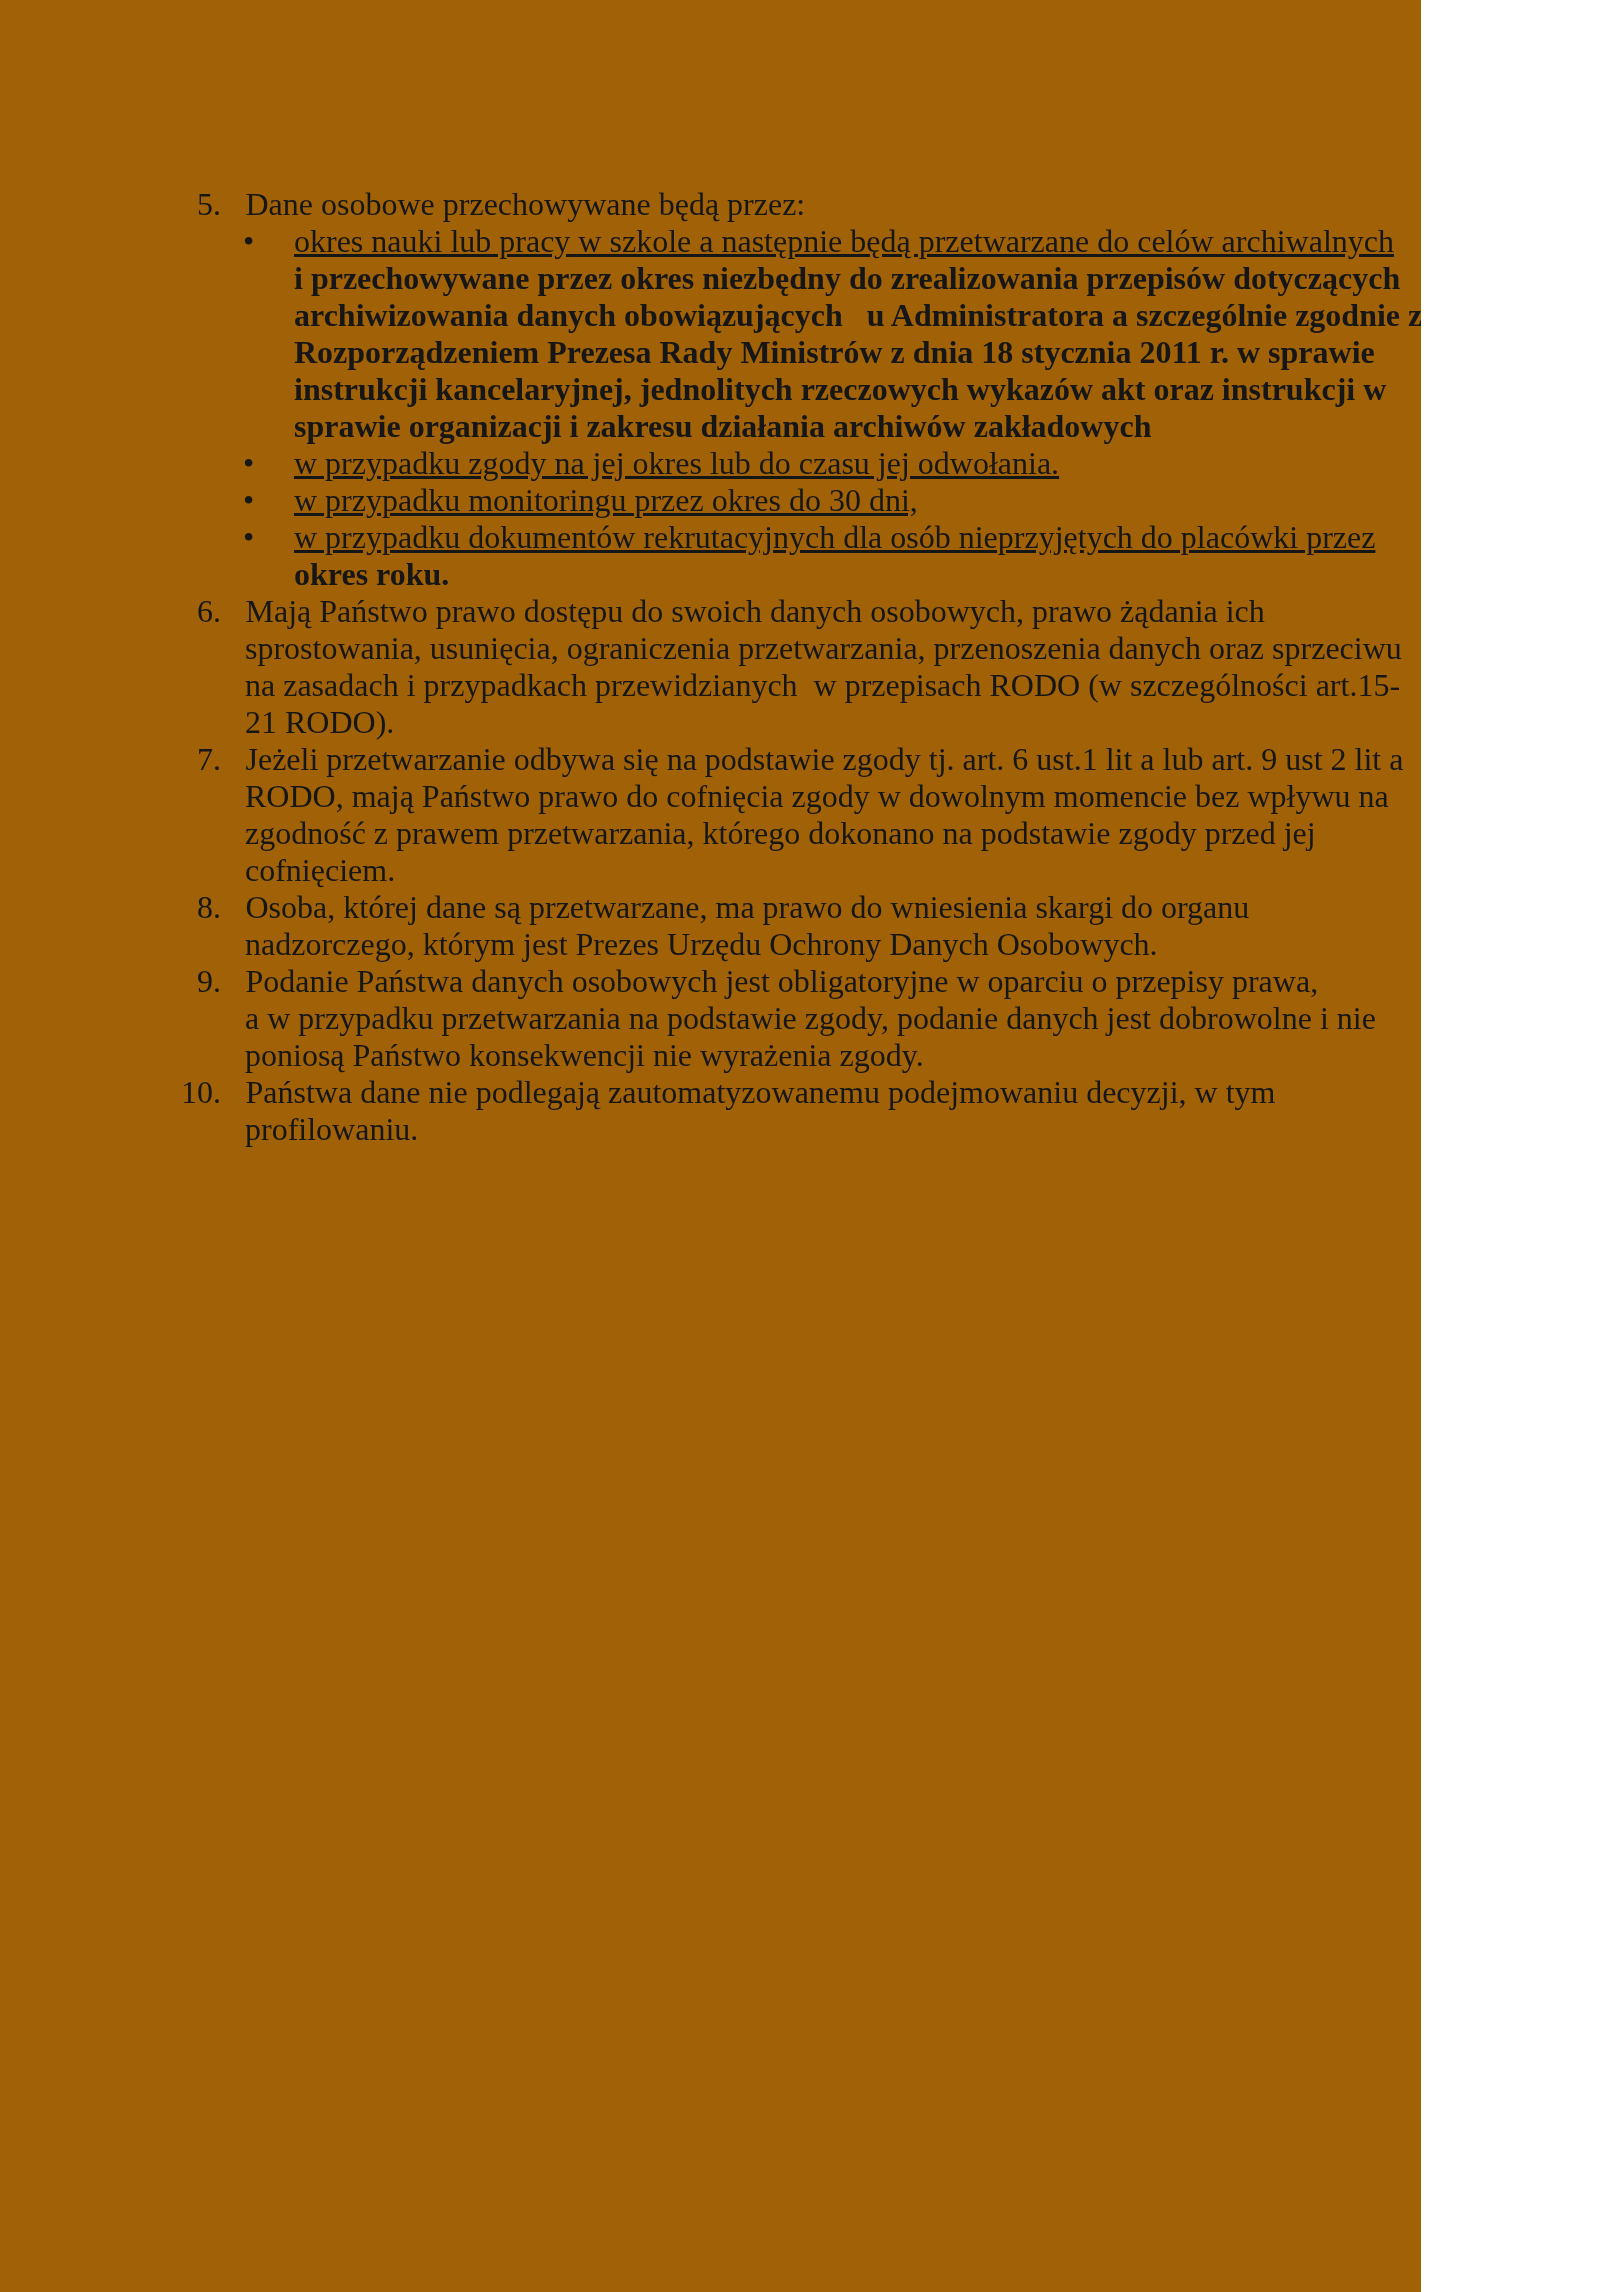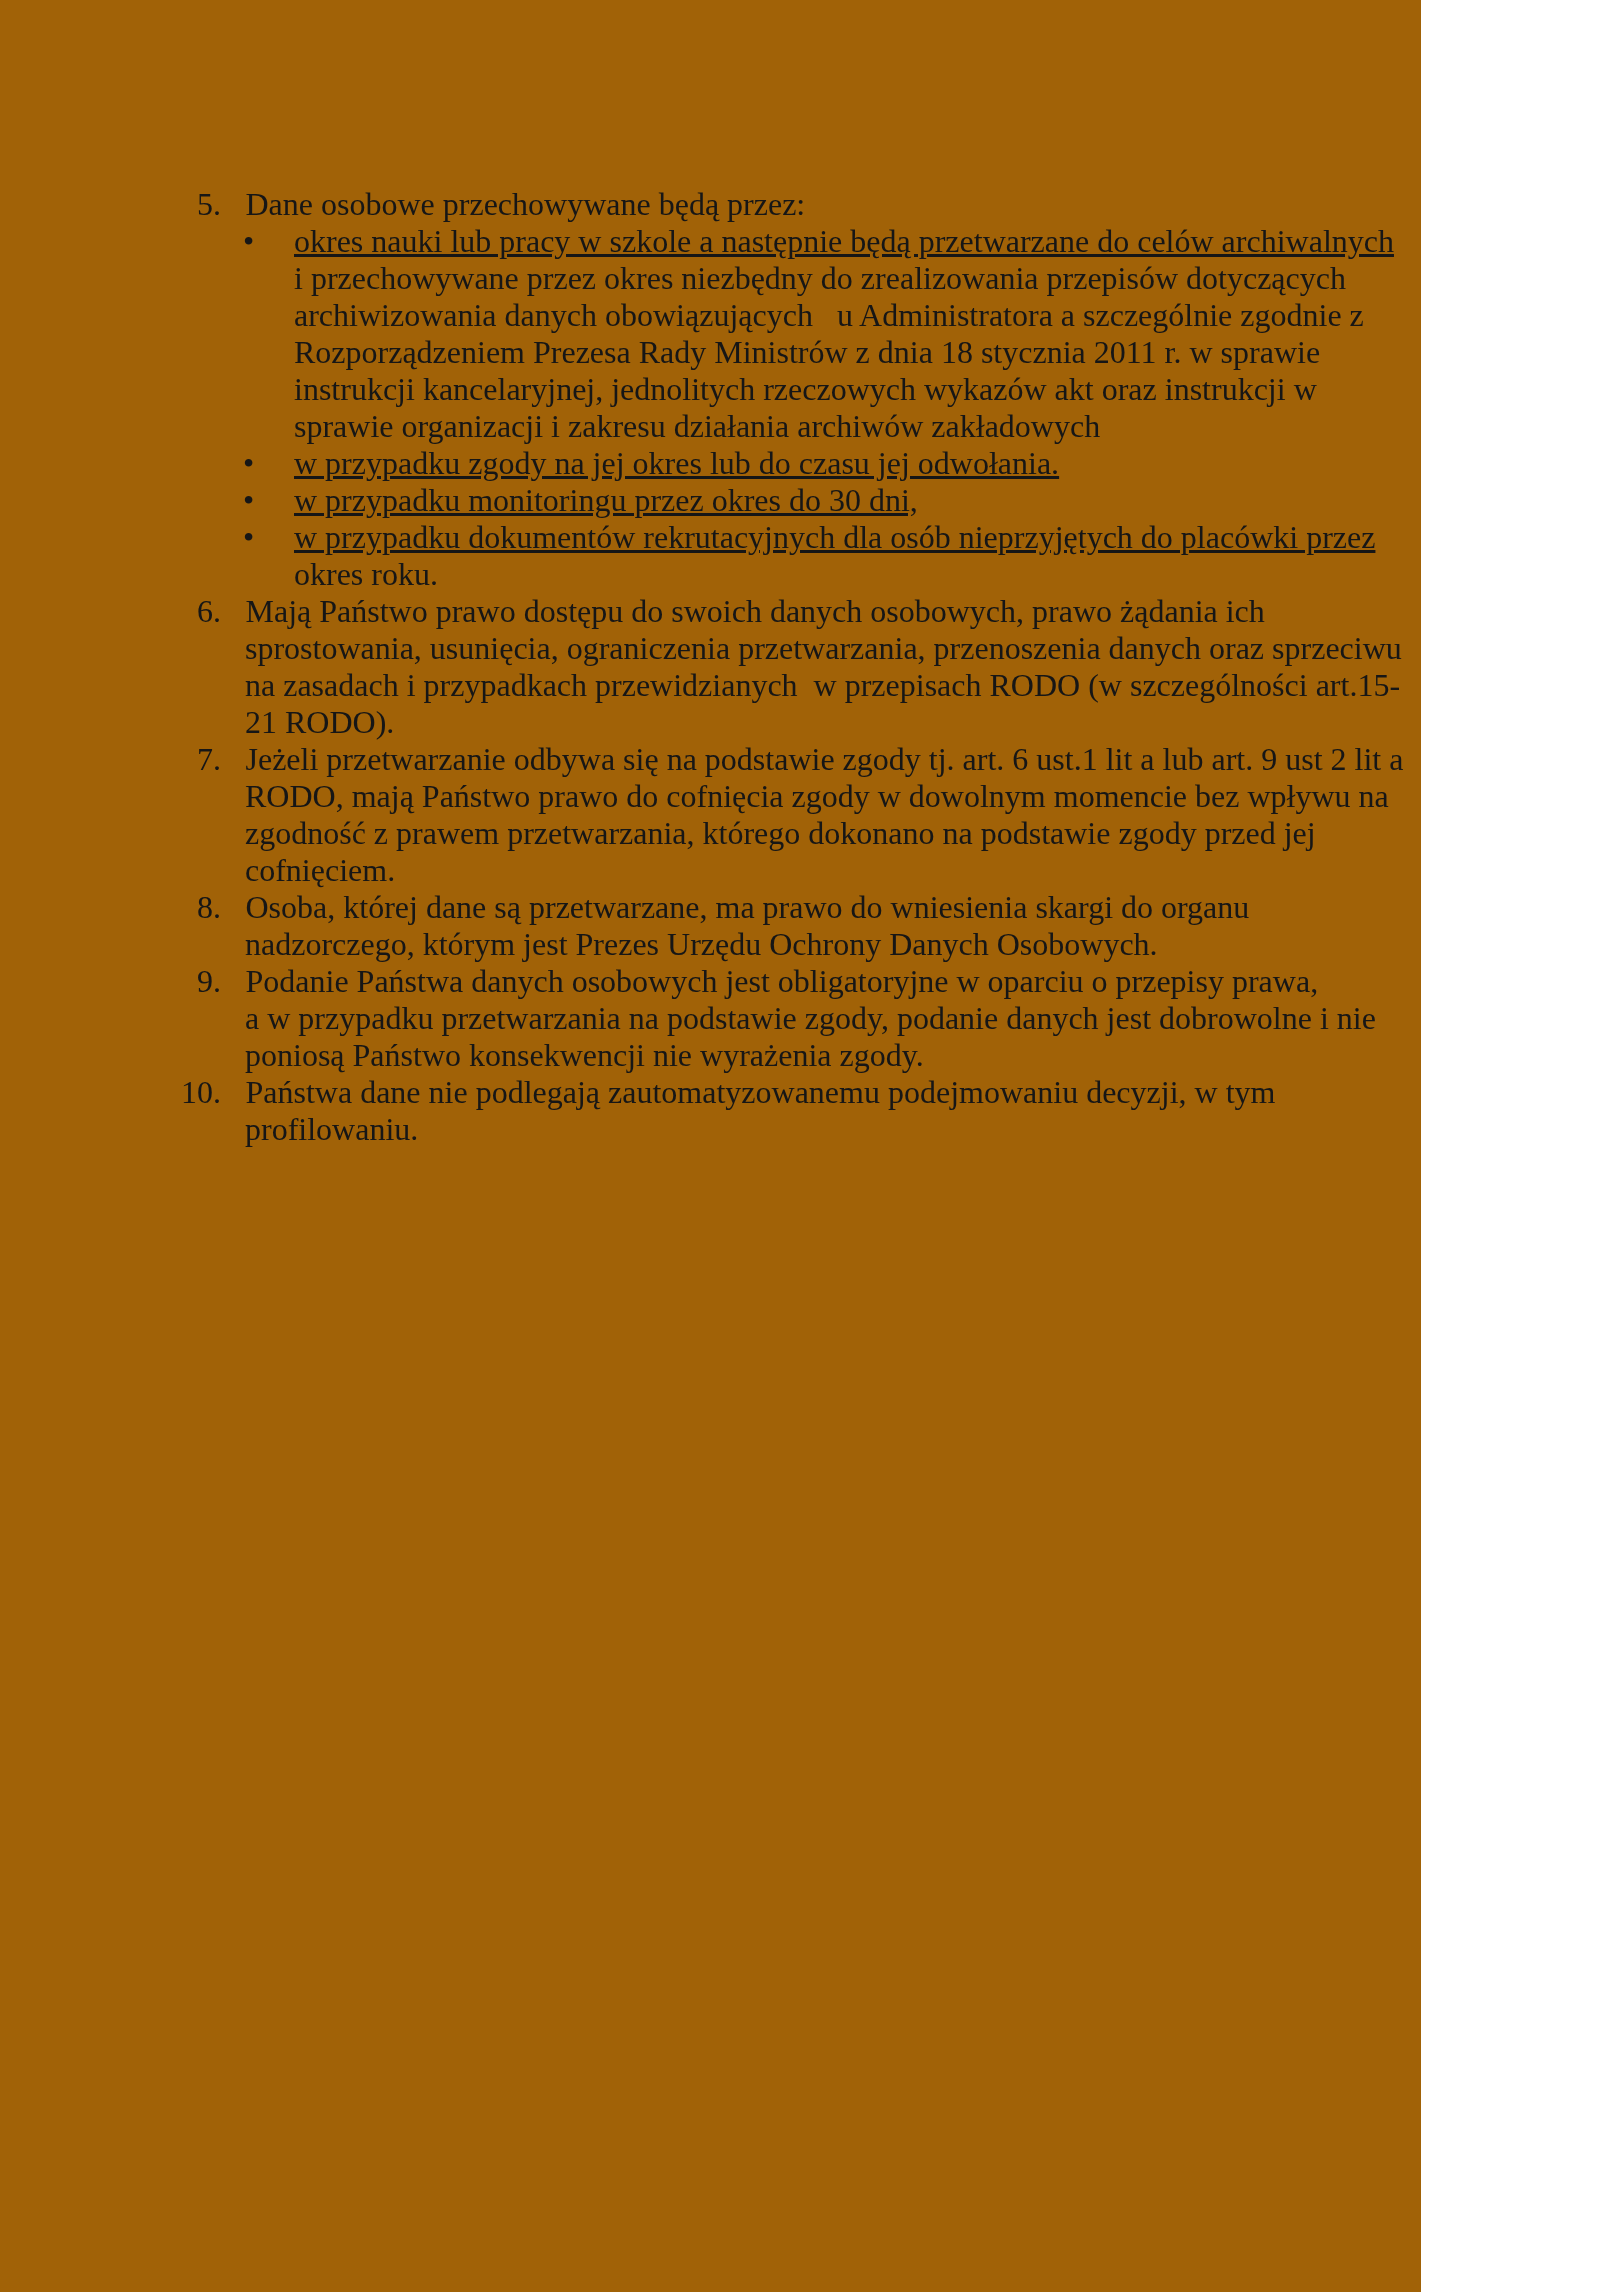--- a/index.html
+++ b/index.html
@@ -25,21 +25,21 @@
     color: #161616;
     white-space: pre;
   }
   .line {
     height: 37px;
     white-space: pre;
   }
   
   .cont-item { padding-left: 98px; }
   
-  .cont-bullet { padding-left: 147px; }
+  .cont-bullet { padding-left: 147px; font-weight: bold; }
   
   .bullet-lead { padding-left: 96px; text-decoration: underline; }
   .num {
     display: inline-block;
     width: 74px;
     text-align: right;
     white-space: pre;
   }
   .num-gap {
     display: inline-block;

